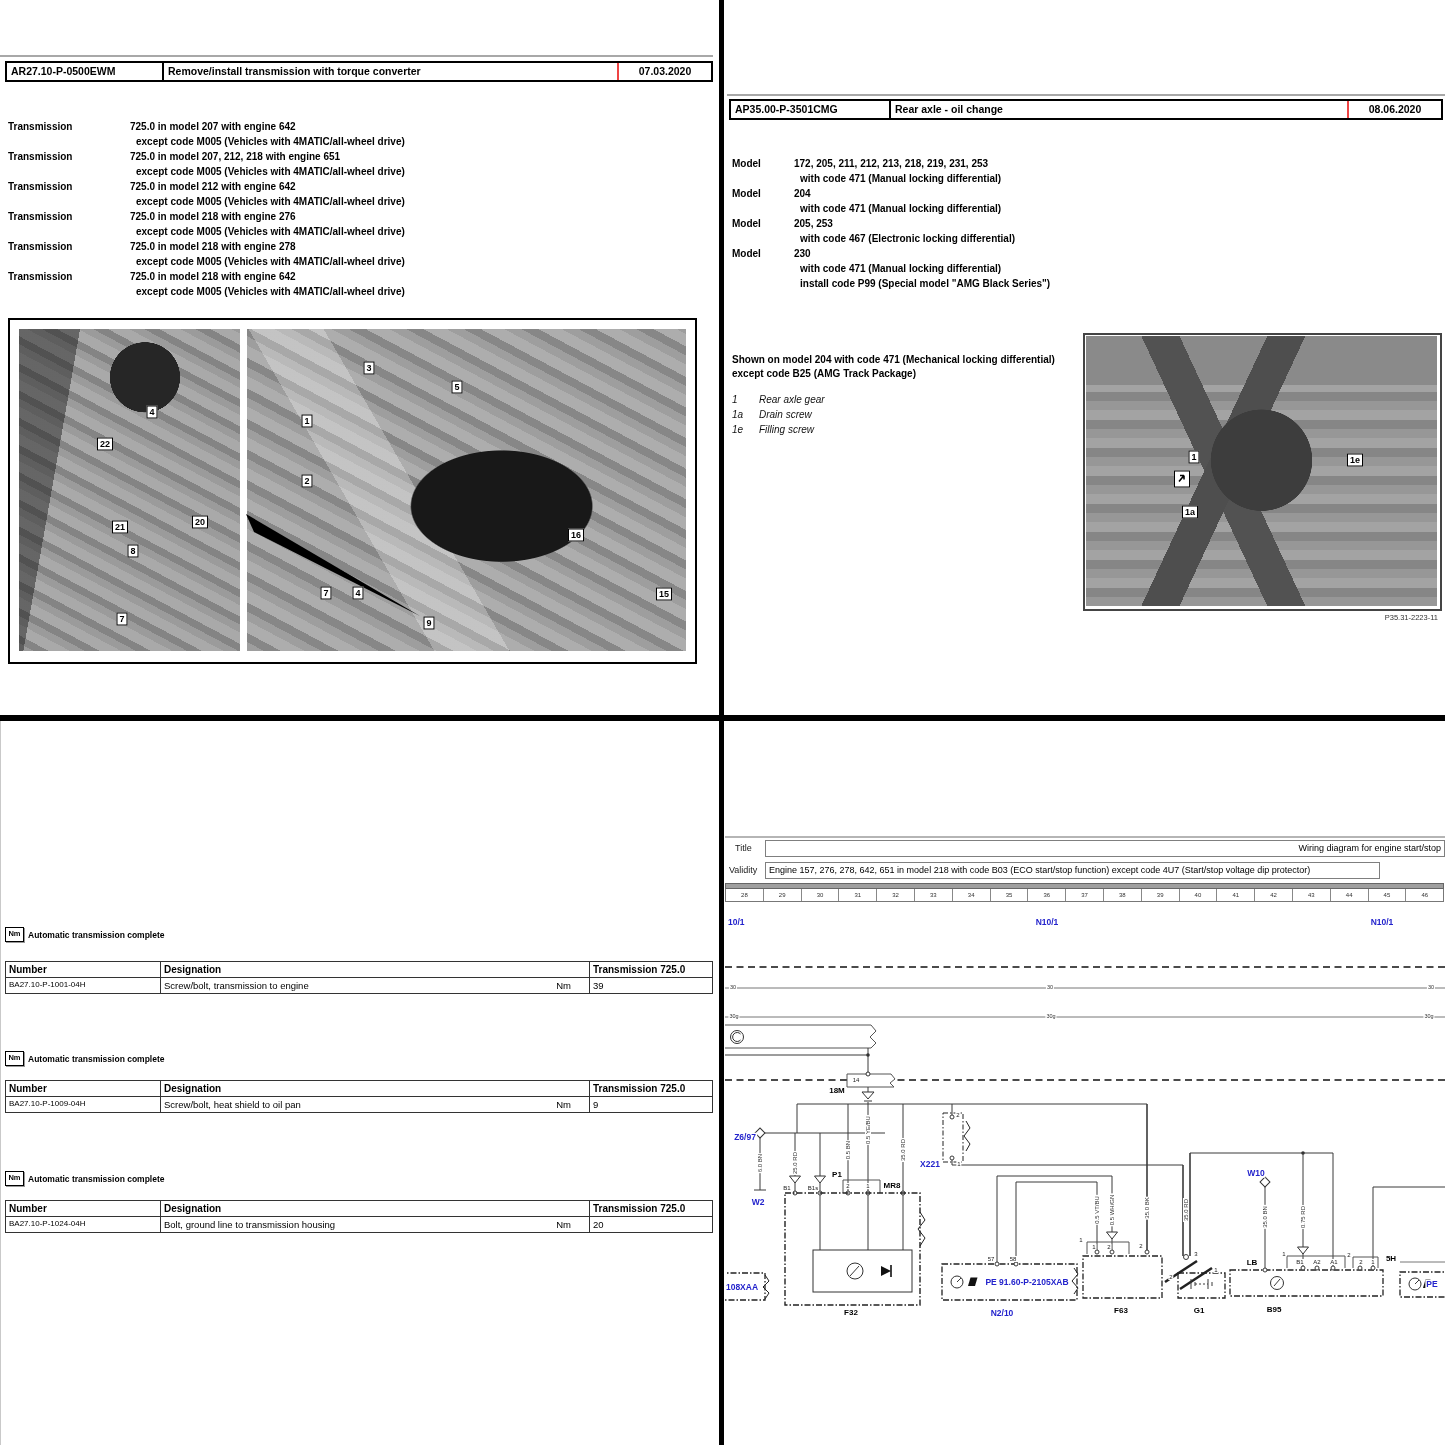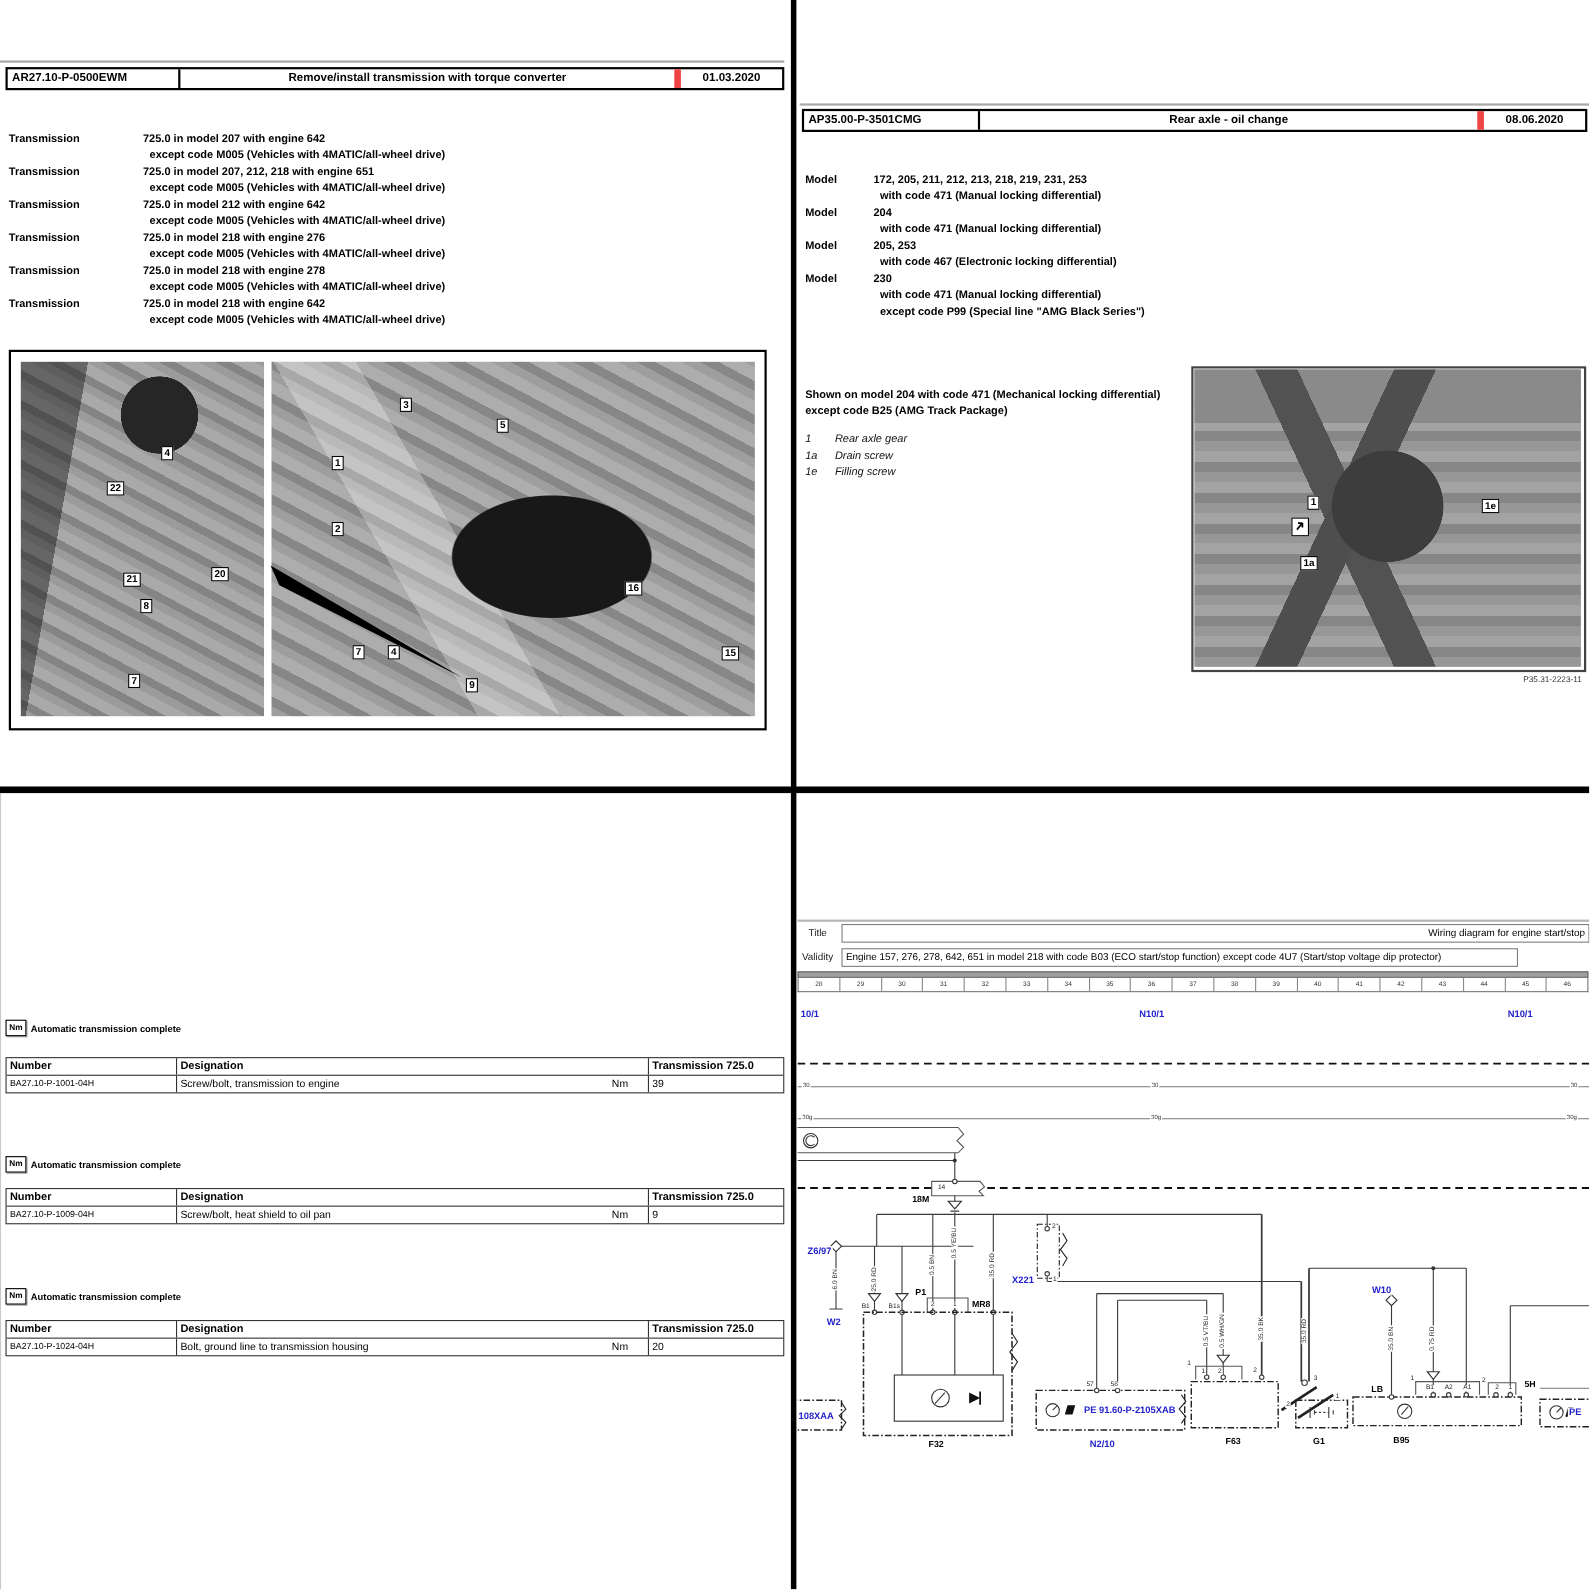--- a/index.html
+++ b/index.html
@@ -8,21 +8,21 @@
   .abs{position:absolute;}
   
   #dv{left:719px;top:0;width:5px;height:1445px;background:#000;}
   #dh{left:0;top:715px;width:1445px;height:6px;background:#000;}
   #bl-edge{left:0;top:721px;width:1px;height:724px;background:#c9c9c9;}
   .rule{position:absolute;height:2px;background:#a8a8a8;}
   
   .hdr{position:absolute;display:flex;border:2px solid #000;background:#fff;font-weight:bold;font-size:10.5px;align-items:stretch;}
   .hdr>div{padding:1px 4px;white-space:nowrap;overflow:hidden;line-height:14px;}
   .h-c1{width:147px;border-right:2px solid #000;}
-  .h-c2{flex:1;border-right:6px solid #ef4444;text-align:center;}
+  .h-c2{flex:1;border-right:2px solid #ef4444;}
   .h-c3{width:84px;text-align:center;}
   
   .spec{position:absolute;font-size:10px;font-weight:bold;line-height:15px;}
   .spec-row{display:flex;}
   .spec-label{width:122px;flex:none;}
   #tr-list .spec-label{width:62px;}
   .spec-value{white-space:nowrap;}
   .spec-note{white-space:nowrap;padding-left:6px;}
   
   #tr-shown{left:732px;top:353px;width:332px;font-weight:bold;font-size:10px;line-height:13.5px;}
@@ -84,21 +84,21 @@
 </style>
 </head>
 <body>
 
 <div id="root">
 
   <div class="rule" id="tl-rule" style="left:0;top:55px;width:713px;"></div>
   <div class="hdr" id="tl-hdr" style="left:5px;top:61px;width:704px;height:17px;">
     <div class="h-c1">AR27.10-P-0500EWM</div>
     <div class="h-c2">Remove/install transmission with torque converter</div>
-    <div class="h-c3">01.03.2020</div>
+    <div class="h-c3">07.03.2020</div>
   </div>
   <div class="spec" id="tl-list" style="left:8px;top:119px;width:702px;">
       <div class="spec-row">
         <span class="spec-label">Transmission</span>
         <span class="spec-value">725.0 in model 207 with engine 642</span>
       </div>
       <div class="spec-row">
         <span class="spec-label"></span>
         <span class="spec-note">except code M005 (Vehicles with 4MATIC/all-wheel drive)</span>
       </div>
@@ -201,21 +201,21 @@
       <div class="spec-row">
         <span class="spec-label">Model</span>
         <span class="spec-value">230</span>
       </div>
       <div class="spec-row">
         <span class="spec-label"></span>
         <span class="spec-note">with code 471 (Manual locking differential)</span>
       </div>
       <div class="spec-row">
         <span class="spec-label"></span>
-        <span class="spec-note">except code P99 (Special line "AMG Black Series")</span>
+        <span class="spec-note">install code P99 (Special model "AMG Black Series")</span>
       </div>
     </div>
   <div class="abs" id="tr-shown">Shown on model 204 with code 471 (Mechanical locking differential) except code B25 (AMG Track Package)</div>
   <div class="abs" id="tr-legend">
       <div class="lg-row">
         <span class="lg-key">1</span>
         <span>Rear axle gear</span>
       </div>
       <div class="lg-row">
         <span class="lg-key">1a</span>

